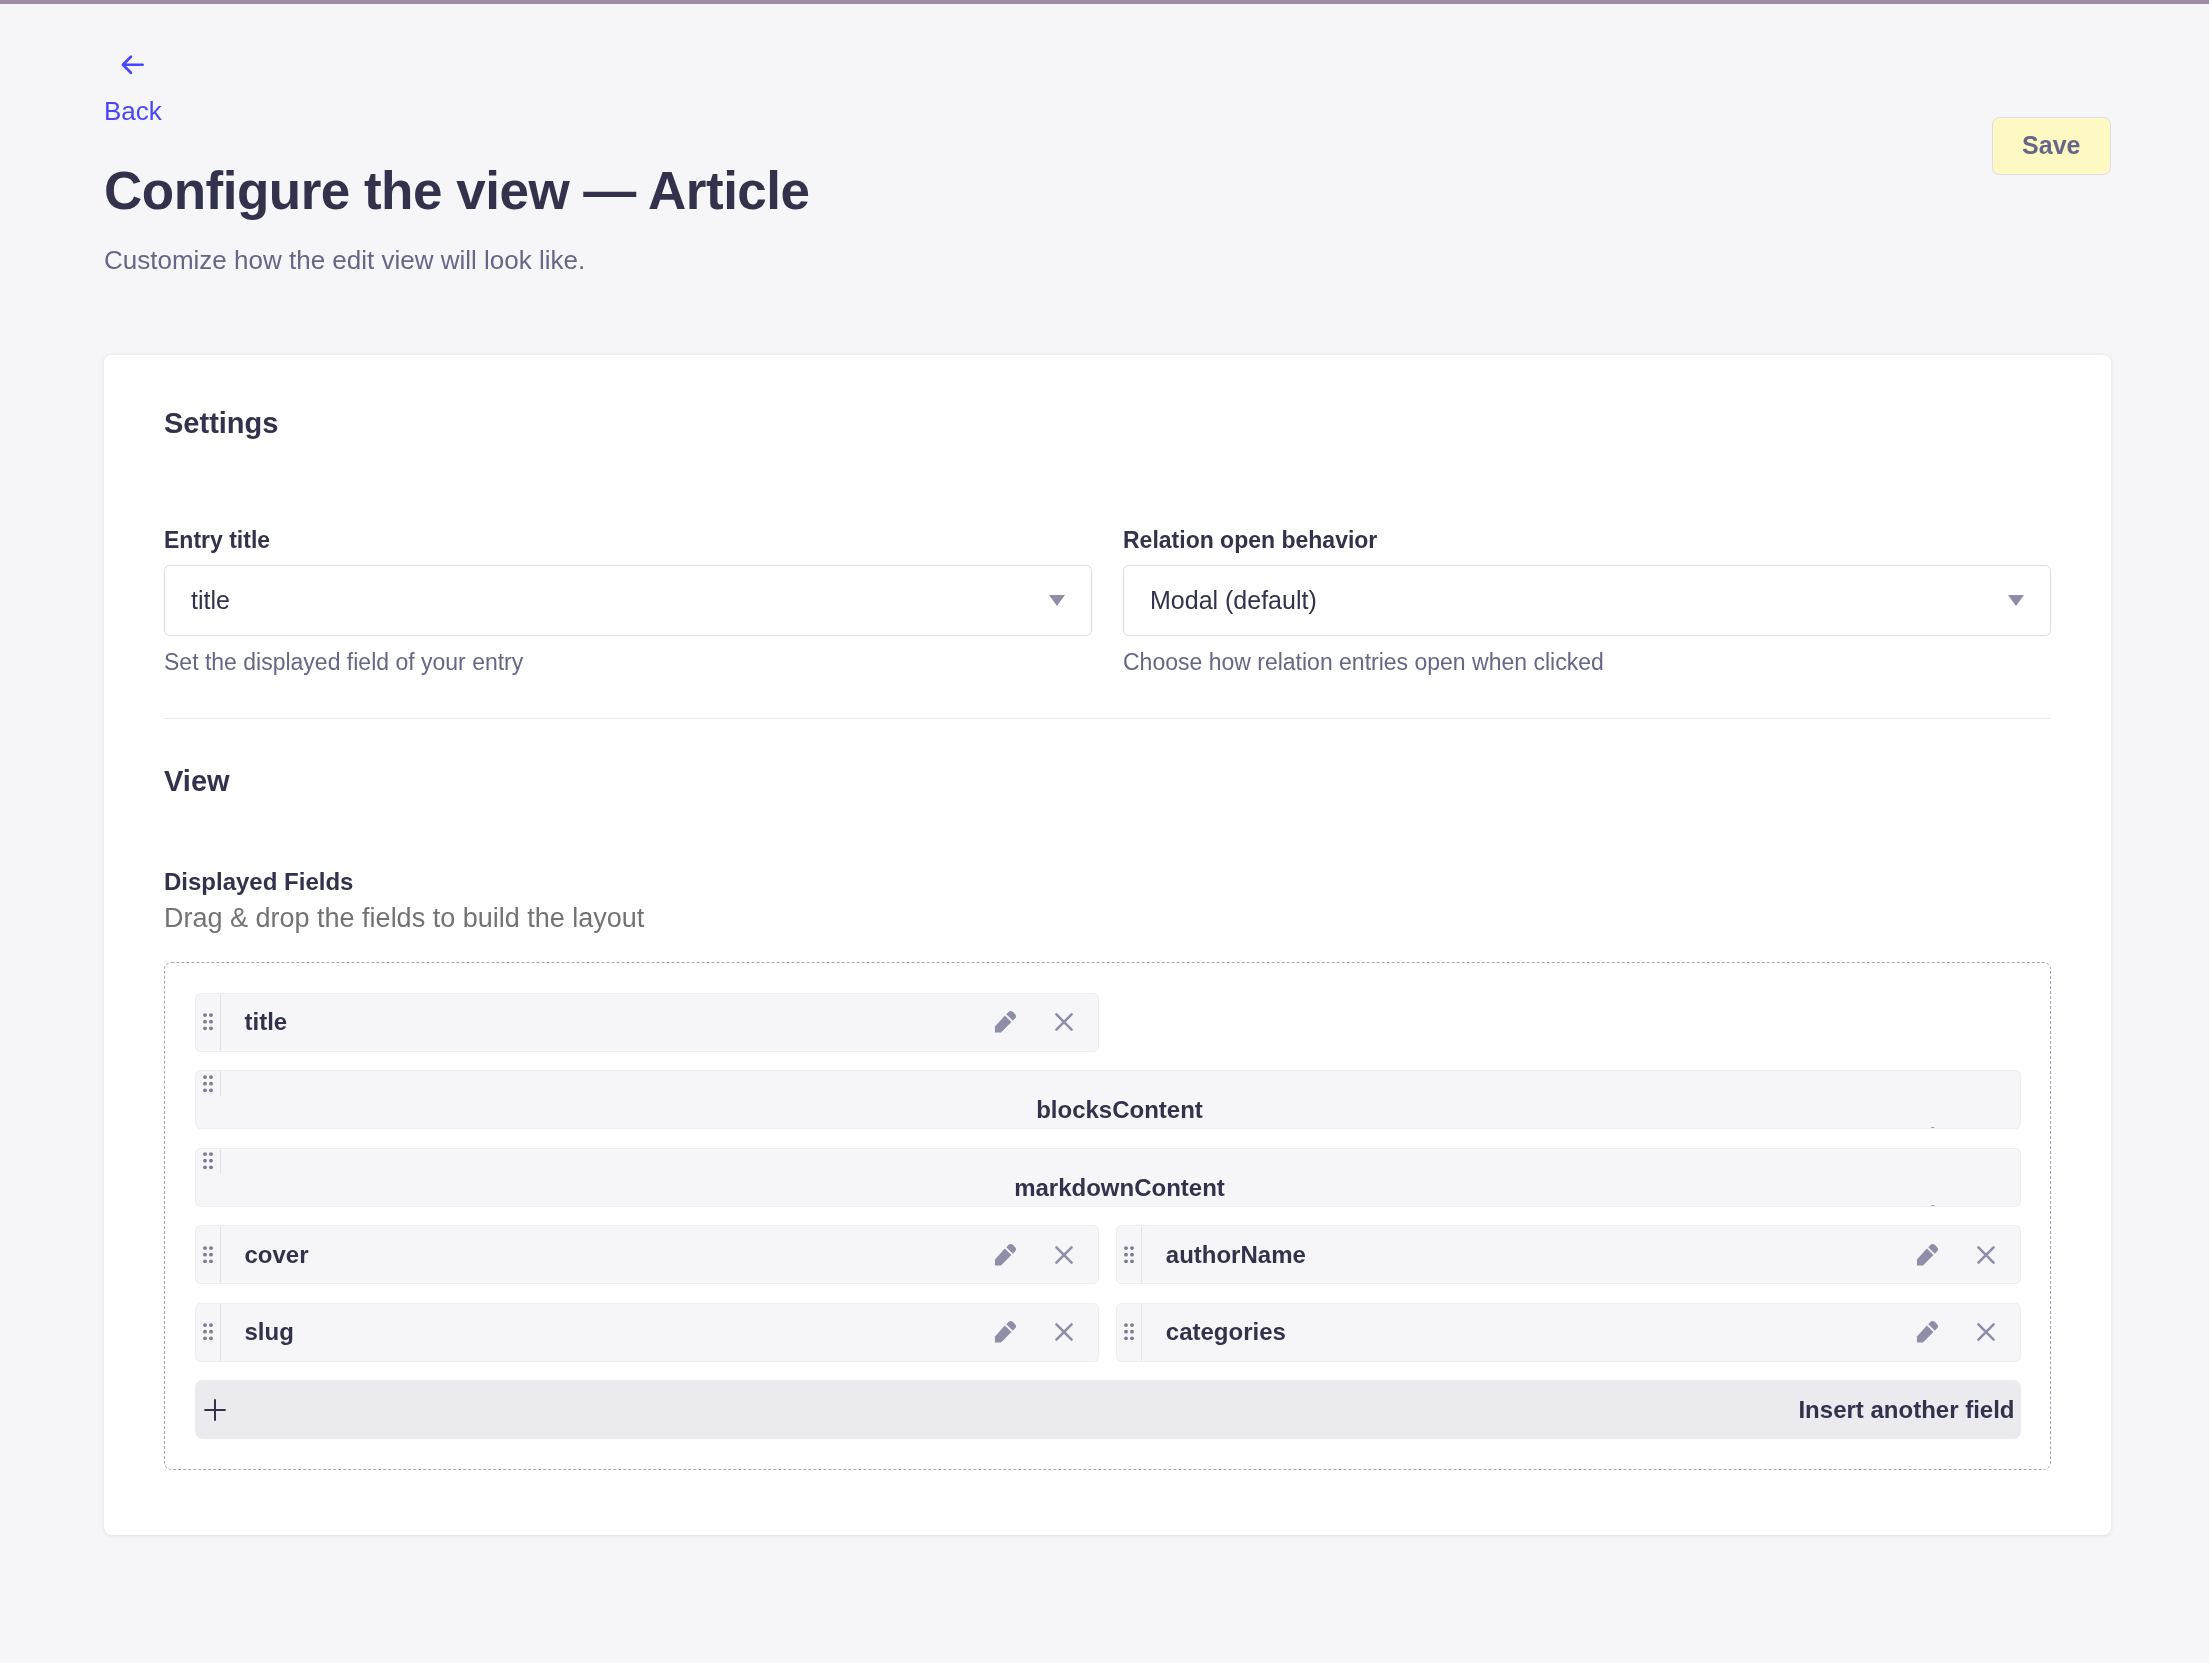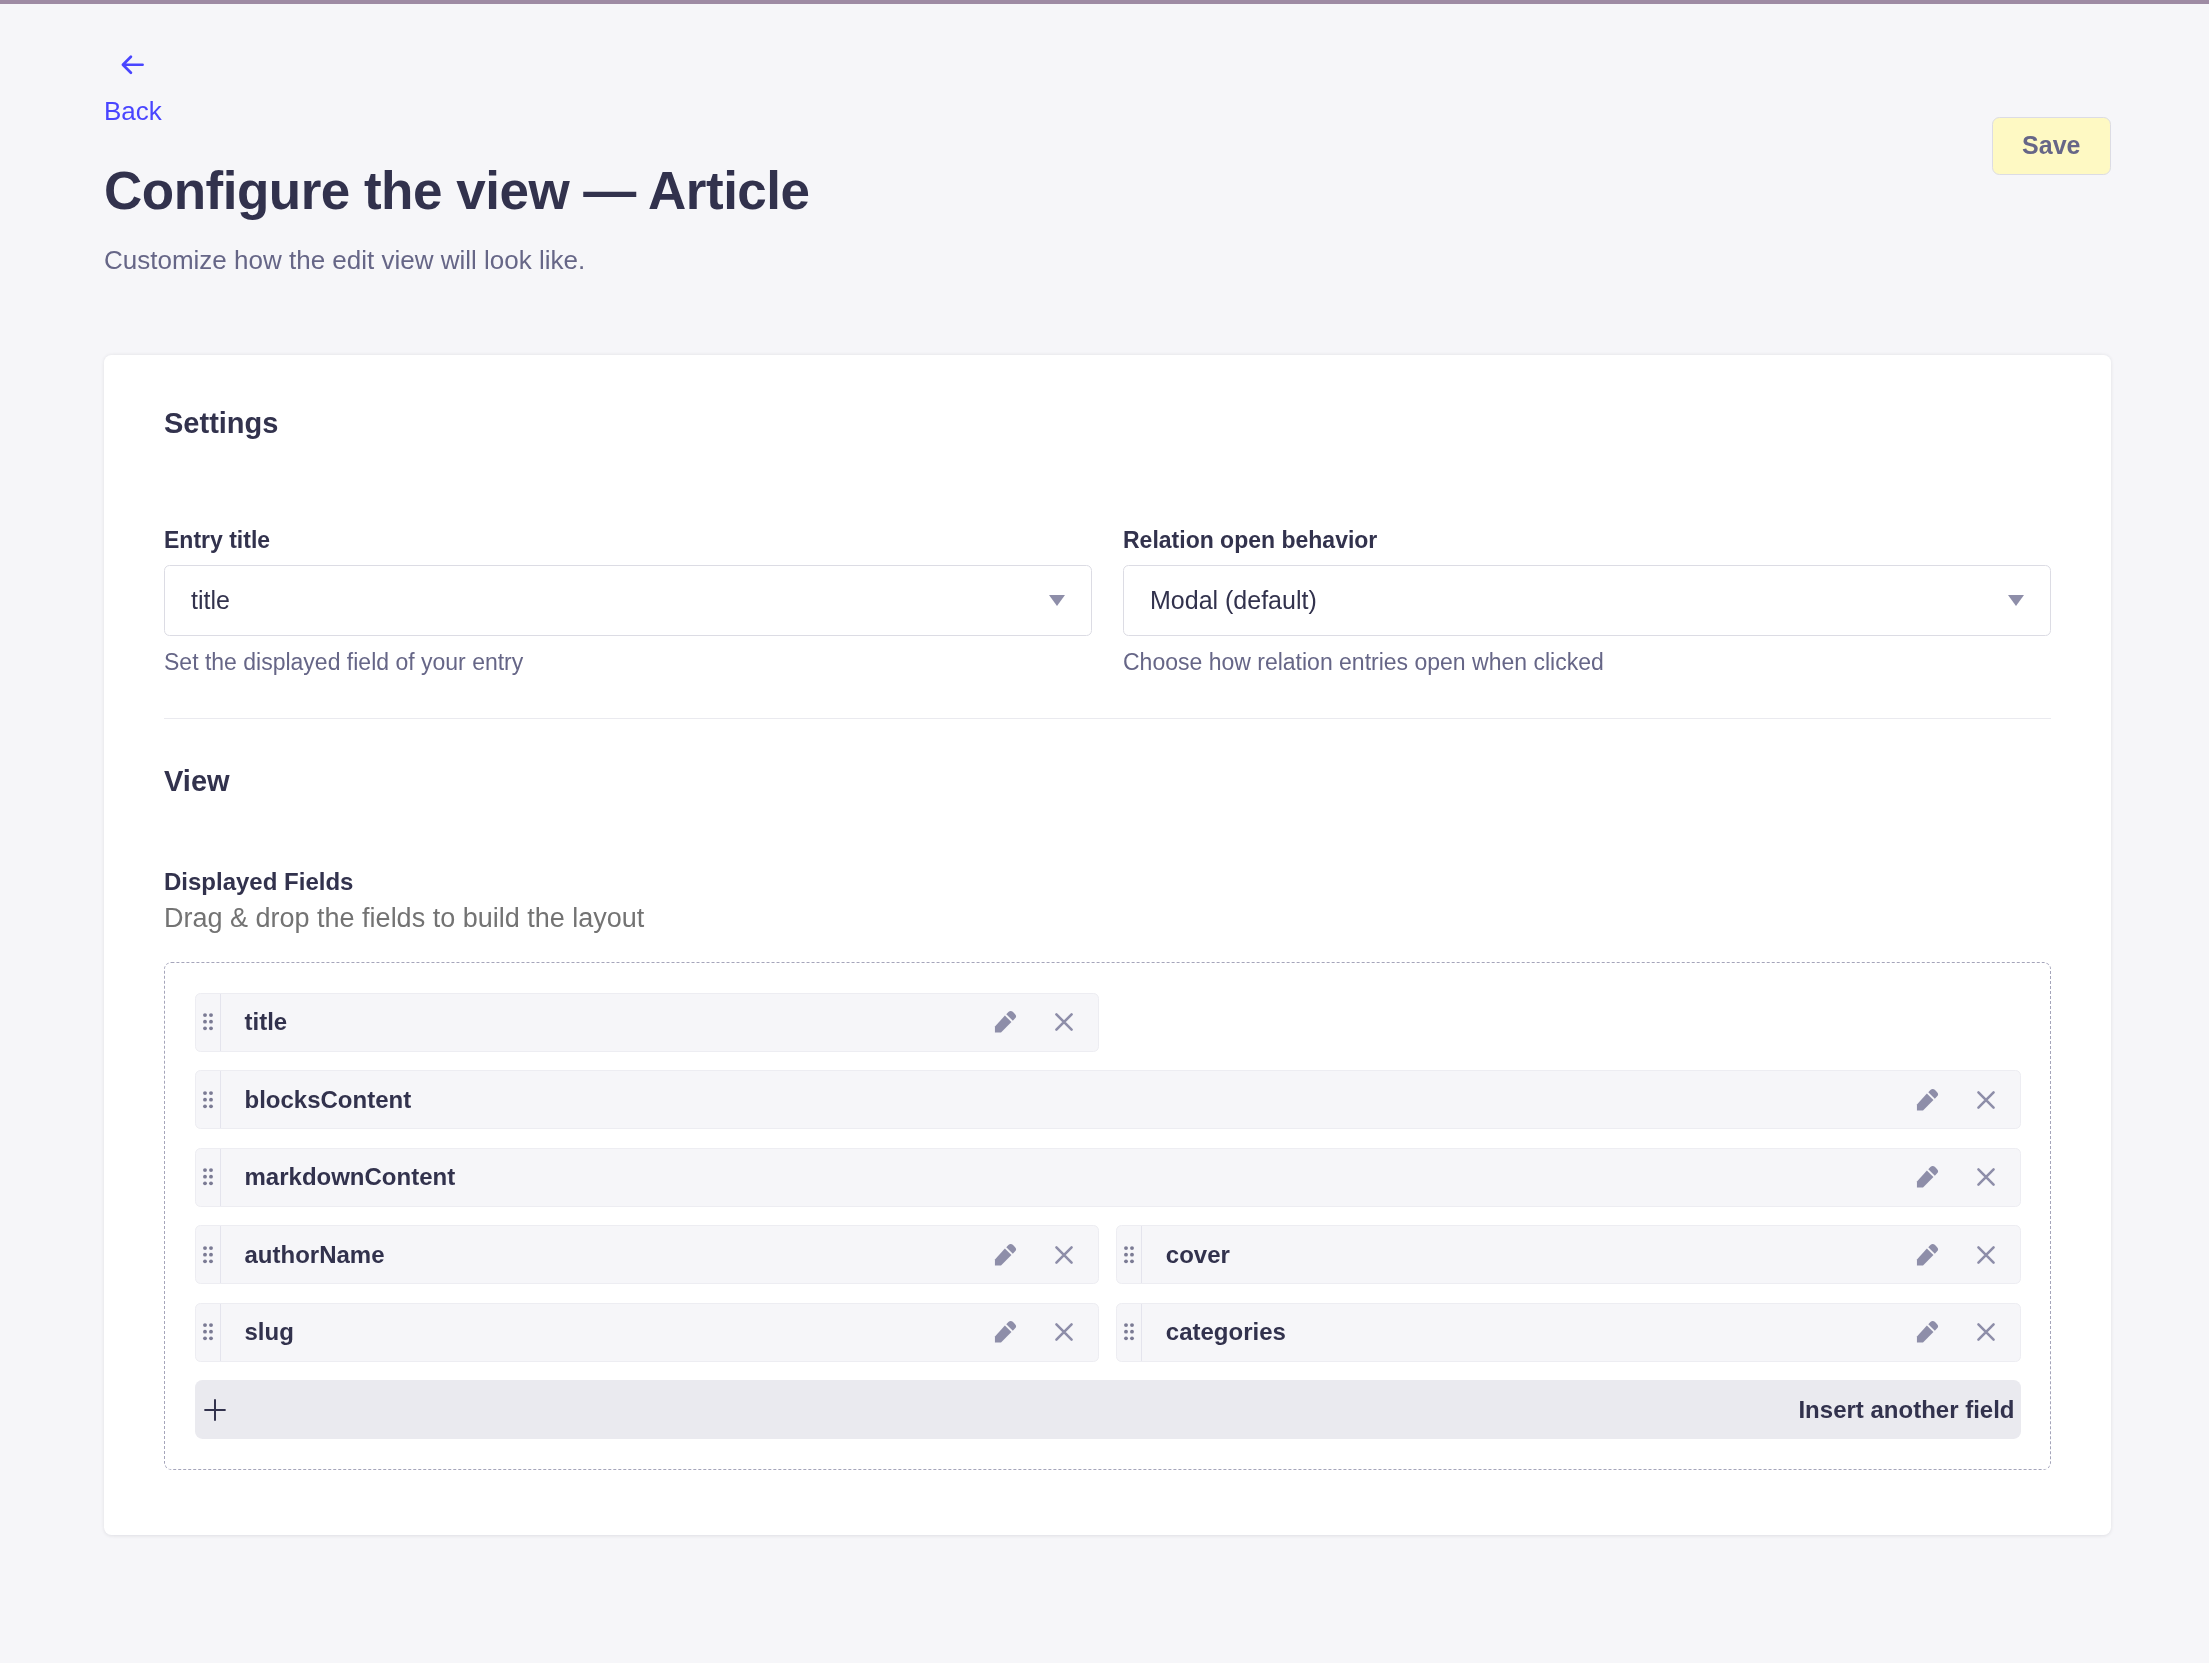--- a/index.html
+++ b/index.html
@@ -68,21 +68,21 @@
   .dropzone {
     margin-top: 28px; border: 1.8px dashed #a5a5ba; border-radius: 7.4px;
     padding: 29.5px;
   }
   .frow { display: grid; grid-template-columns: 1fr 1fr; column-gap: 16.6px; margin-bottom: 18.5px; }
   .chip {
     height: 59px; background: #f6f6f9;
     border: 0.9px solid #ededf2; border-radius: 5.5px;
     display: flex; align-items: center; overflow: hidden;
   }
-  .chip.full { grid-column: 1 / span 2; }
+  .chip.full { grid-column: 1 / span 2; flex-direction: column; }
   .drag-handle {
     width: 25px; align-self: stretch; flex: 0 0 25px;
     display: flex; align-items: center; justify-content: center;
     border-right: 0.9px solid #e4e4ed; cursor: grab; background: transparent;
     border-top: none; border-bottom: none; border-left: none; padding: 0;
   }
   .chip-label { margin-left: 24px; font-size: 24px; font-weight: 600; color: #32324d; }
   .chip-actions { margin-left: auto; display: flex; align-items: center; gap: 31px; padding-right: 20px; }
   .icon-btn { background: none; border: none; padding: 0; cursor: pointer; display: flex; align-items: center; }
 
@@ -237,47 +237,47 @@
           <button class="drag-handle">
             <svg width="12" height="19.4" viewBox="0 0 10 16" fill="#7b7b94">
               <circle cx="2.5" cy="2.5" r="1.6"></circle>
                 <circle cx="7.5" cy="2.5" r="1.6"></circle>
               <circle cx="2.5" cy="8" r="1.6"></circle>
                 <circle cx="7.5" cy="8" r="1.6"></circle>
               <circle cx="2.5" cy="13.5" r="1.6"></circle>
                 <circle cx="7.5" cy="13.5" r="1.6"></circle>
             </svg>
           </button>
+          <span class="chip-label">cover</span>
+          <span class="chip-actions">
+            <button class="icon-btn">
+              <svg width="28" height="28" viewBox="0 0 24 24" fill="#8e8ea9">
+                <path d="M14.9 3.5a2.8 2.8 0 0 1 4 0l1.6 1.6a2.8 2.8 0 0 1 0 4l-1.8 1.8-5.6-5.6 1.8-1.8z"></path>
+                <path d="M11.9 6.5l5.6 5.6L8.6 21H3.4v-5.2l8.5-9.3z"></path>
+              </svg>
+            </button>
+            <button class="icon-btn">
+              <svg width="28" height="28" viewBox="0 0 24 24" fill="none">
+                <path d="M5.5 5.5l13 13M18.5 5.5l-13 13" stroke="#8e8ea9" stroke-width="2.2" stroke-linecap="round"></path>
+              </svg>
+            </button>
+          </span>
+        </div>
+        <div class="chip half">
+          <button class="drag-handle">
+            <svg width="12" height="19.4" viewBox="0 0 10 16" fill="#7b7b94">
+              <circle cx="2.5" cy="2.5" r="1.6"></circle>
+                <circle cx="7.5" cy="2.5" r="1.6"></circle>
+              <circle cx="2.5" cy="8" r="1.6"></circle>
+                <circle cx="7.5" cy="8" r="1.6"></circle>
+              <circle cx="2.5" cy="13.5" r="1.6"></circle>
+                <circle cx="7.5" cy="13.5" r="1.6"></circle>
+            </svg>
+          </button>
           <span class="chip-label">authorName</span>
-          <span class="chip-actions">
-            <button class="icon-btn">
-              <svg width="28" height="28" viewBox="0 0 24 24" fill="#8e8ea9">
-                <path d="M14.9 3.5a2.8 2.8 0 0 1 4 0l1.6 1.6a2.8 2.8 0 0 1 0 4l-1.8 1.8-5.6-5.6 1.8-1.8z"></path>
-                <path d="M11.9 6.5l5.6 5.6L8.6 21H3.4v-5.2l8.5-9.3z"></path>
-              </svg>
-            </button>
-            <button class="icon-btn">
-              <svg width="28" height="28" viewBox="0 0 24 24" fill="none">
-                <path d="M5.5 5.5l13 13M18.5 5.5l-13 13" stroke="#8e8ea9" stroke-width="2.2" stroke-linecap="round"></path>
-              </svg>
-            </button>
-          </span>
-        </div>
-        <div class="chip half">
-          <button class="drag-handle">
-            <svg width="12" height="19.4" viewBox="0 0 10 16" fill="#7b7b94">
-              <circle cx="2.5" cy="2.5" r="1.6"></circle>
-                <circle cx="7.5" cy="2.5" r="1.6"></circle>
-              <circle cx="2.5" cy="8" r="1.6"></circle>
-                <circle cx="7.5" cy="8" r="1.6"></circle>
-              <circle cx="2.5" cy="13.5" r="1.6"></circle>
-                <circle cx="7.5" cy="13.5" r="1.6"></circle>
-            </svg>
-          </button>
-          <span class="chip-label">cover</span>
           <span class="chip-actions">
             <button class="icon-btn">
               <svg width="28" height="28" viewBox="0 0 24 24" fill="#8e8ea9">
                 <path d="M14.9 3.5a2.8 2.8 0 0 1 4 0l1.6 1.6a2.8 2.8 0 0 1 0 4l-1.8 1.8-5.6-5.6 1.8-1.8z"></path>
                 <path d="M11.9 6.5l5.6 5.6L8.6 21H3.4v-5.2l8.5-9.3z"></path>
               </svg>
             </button>
             <button class="icon-btn">
               <svg width="28" height="28" viewBox="0 0 24 24" fill="none">
                 <path d="M5.5 5.5l13 13M18.5 5.5l-13 13" stroke="#8e8ea9" stroke-width="2.2" stroke-linecap="round"></path>

